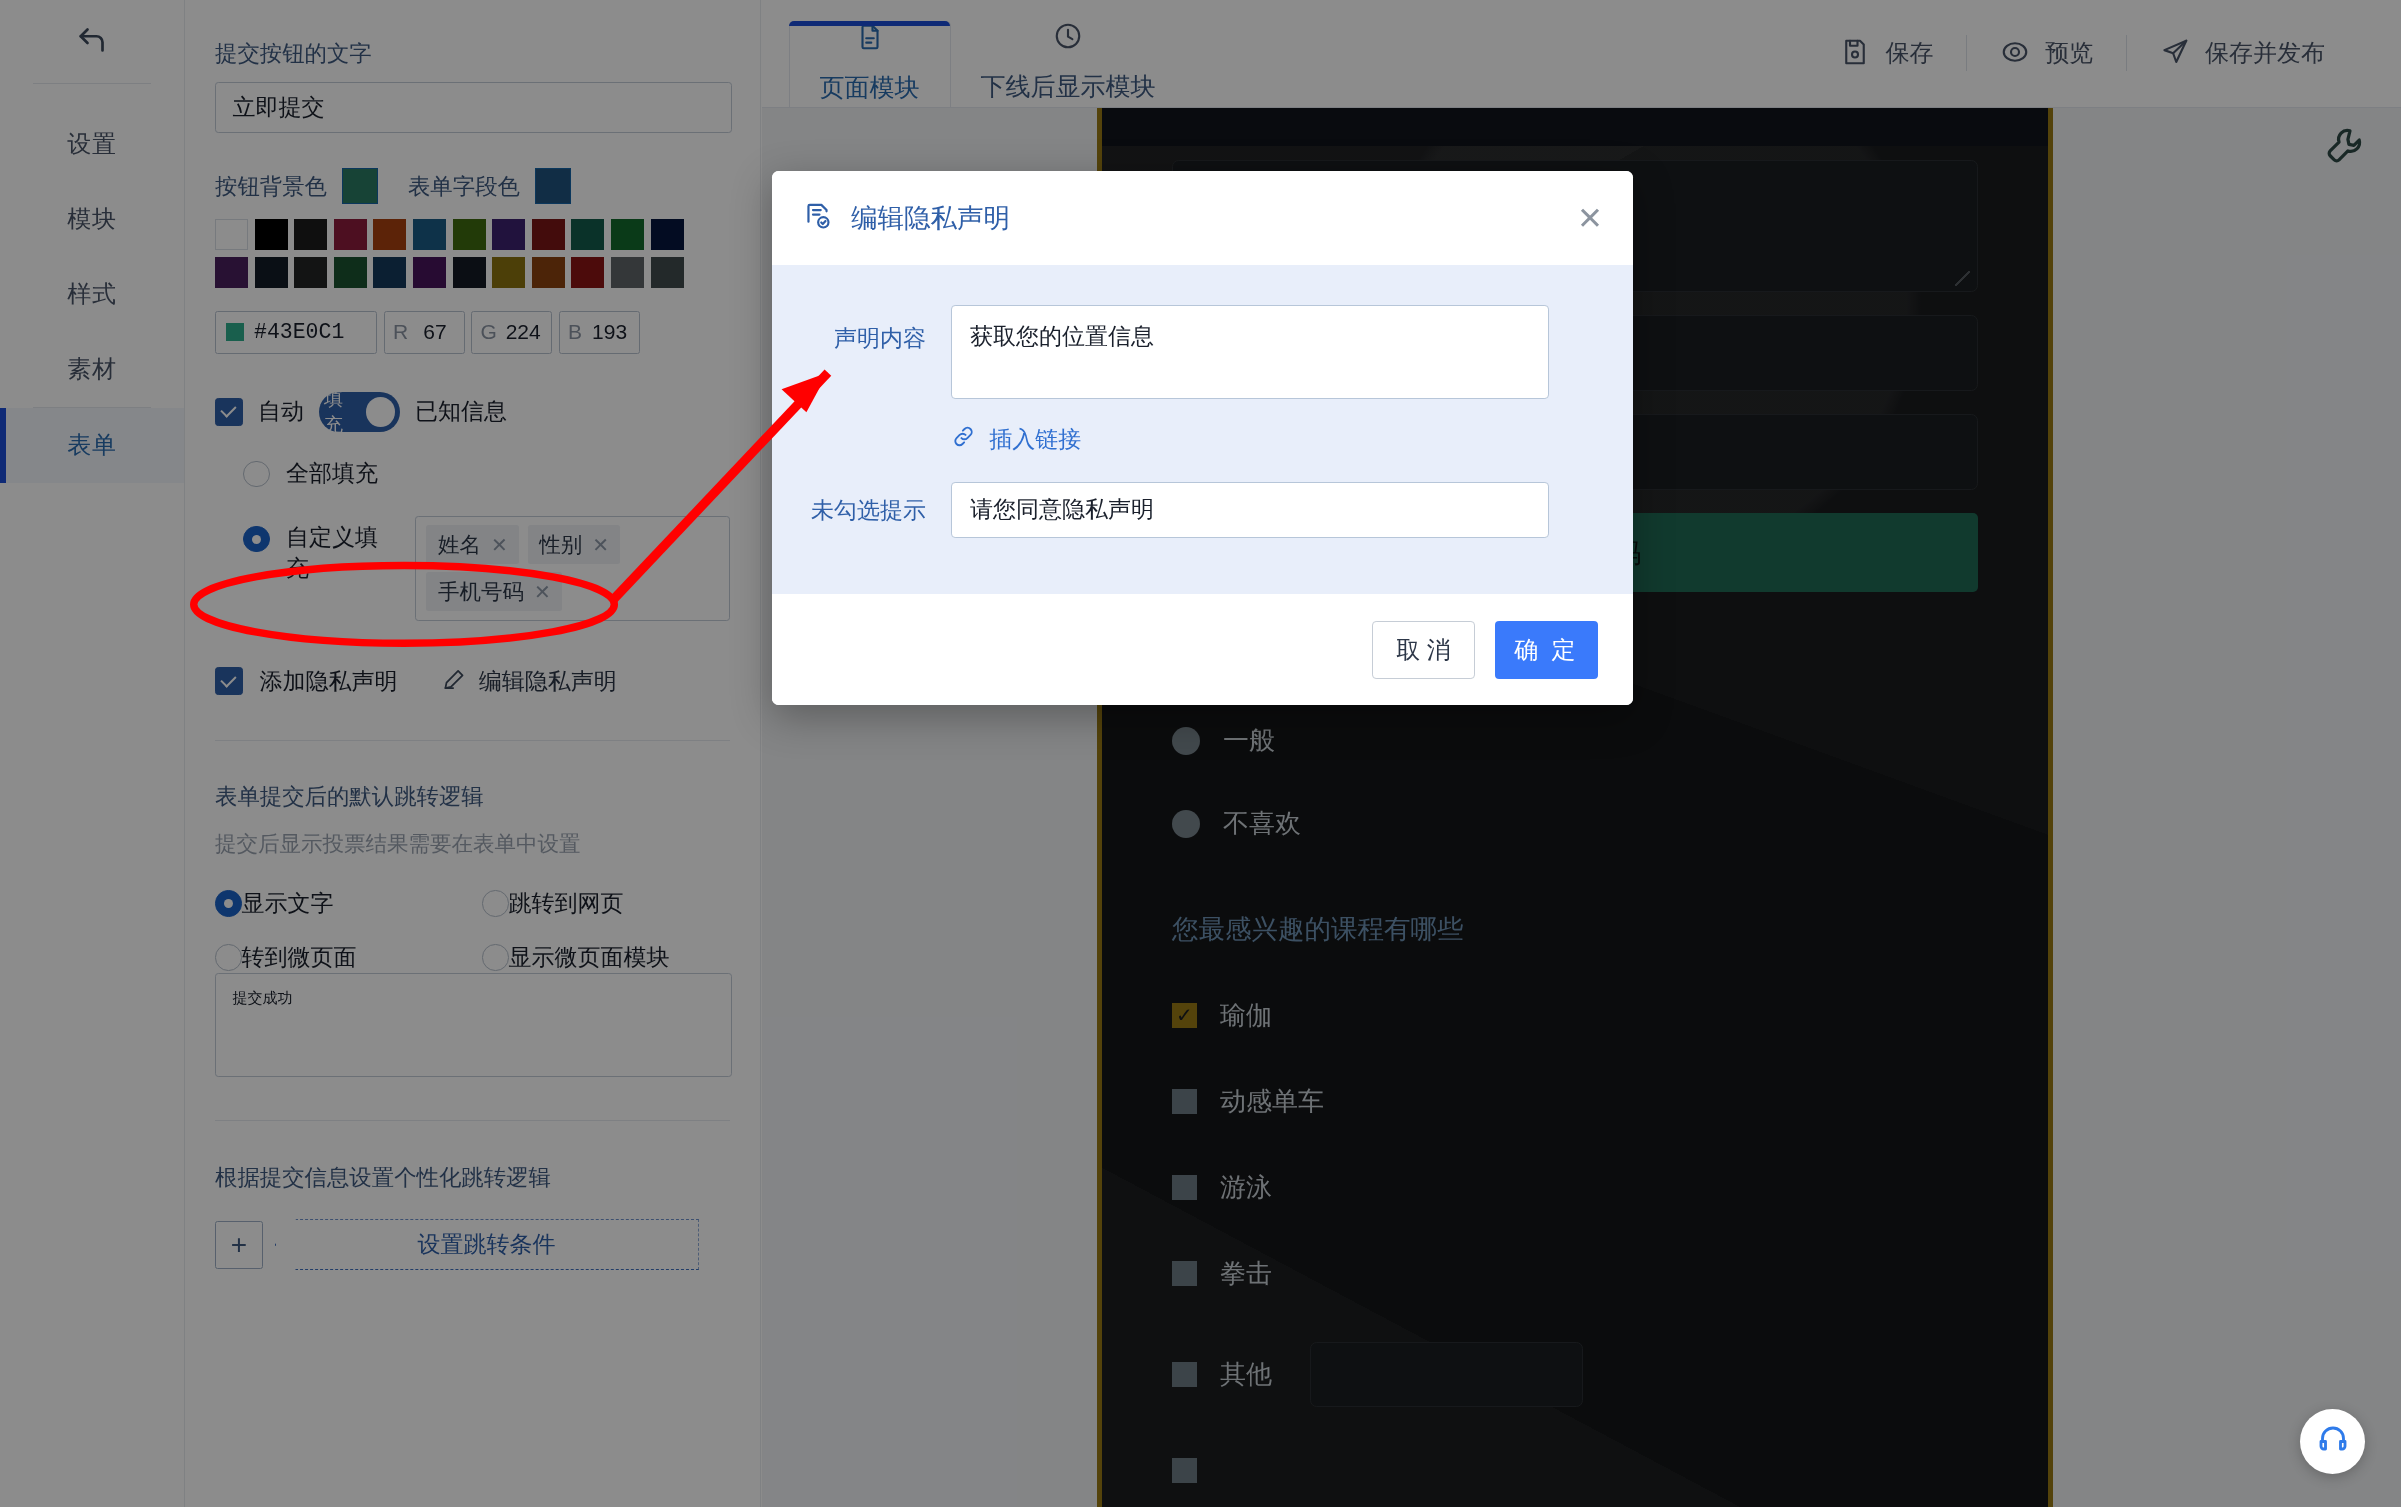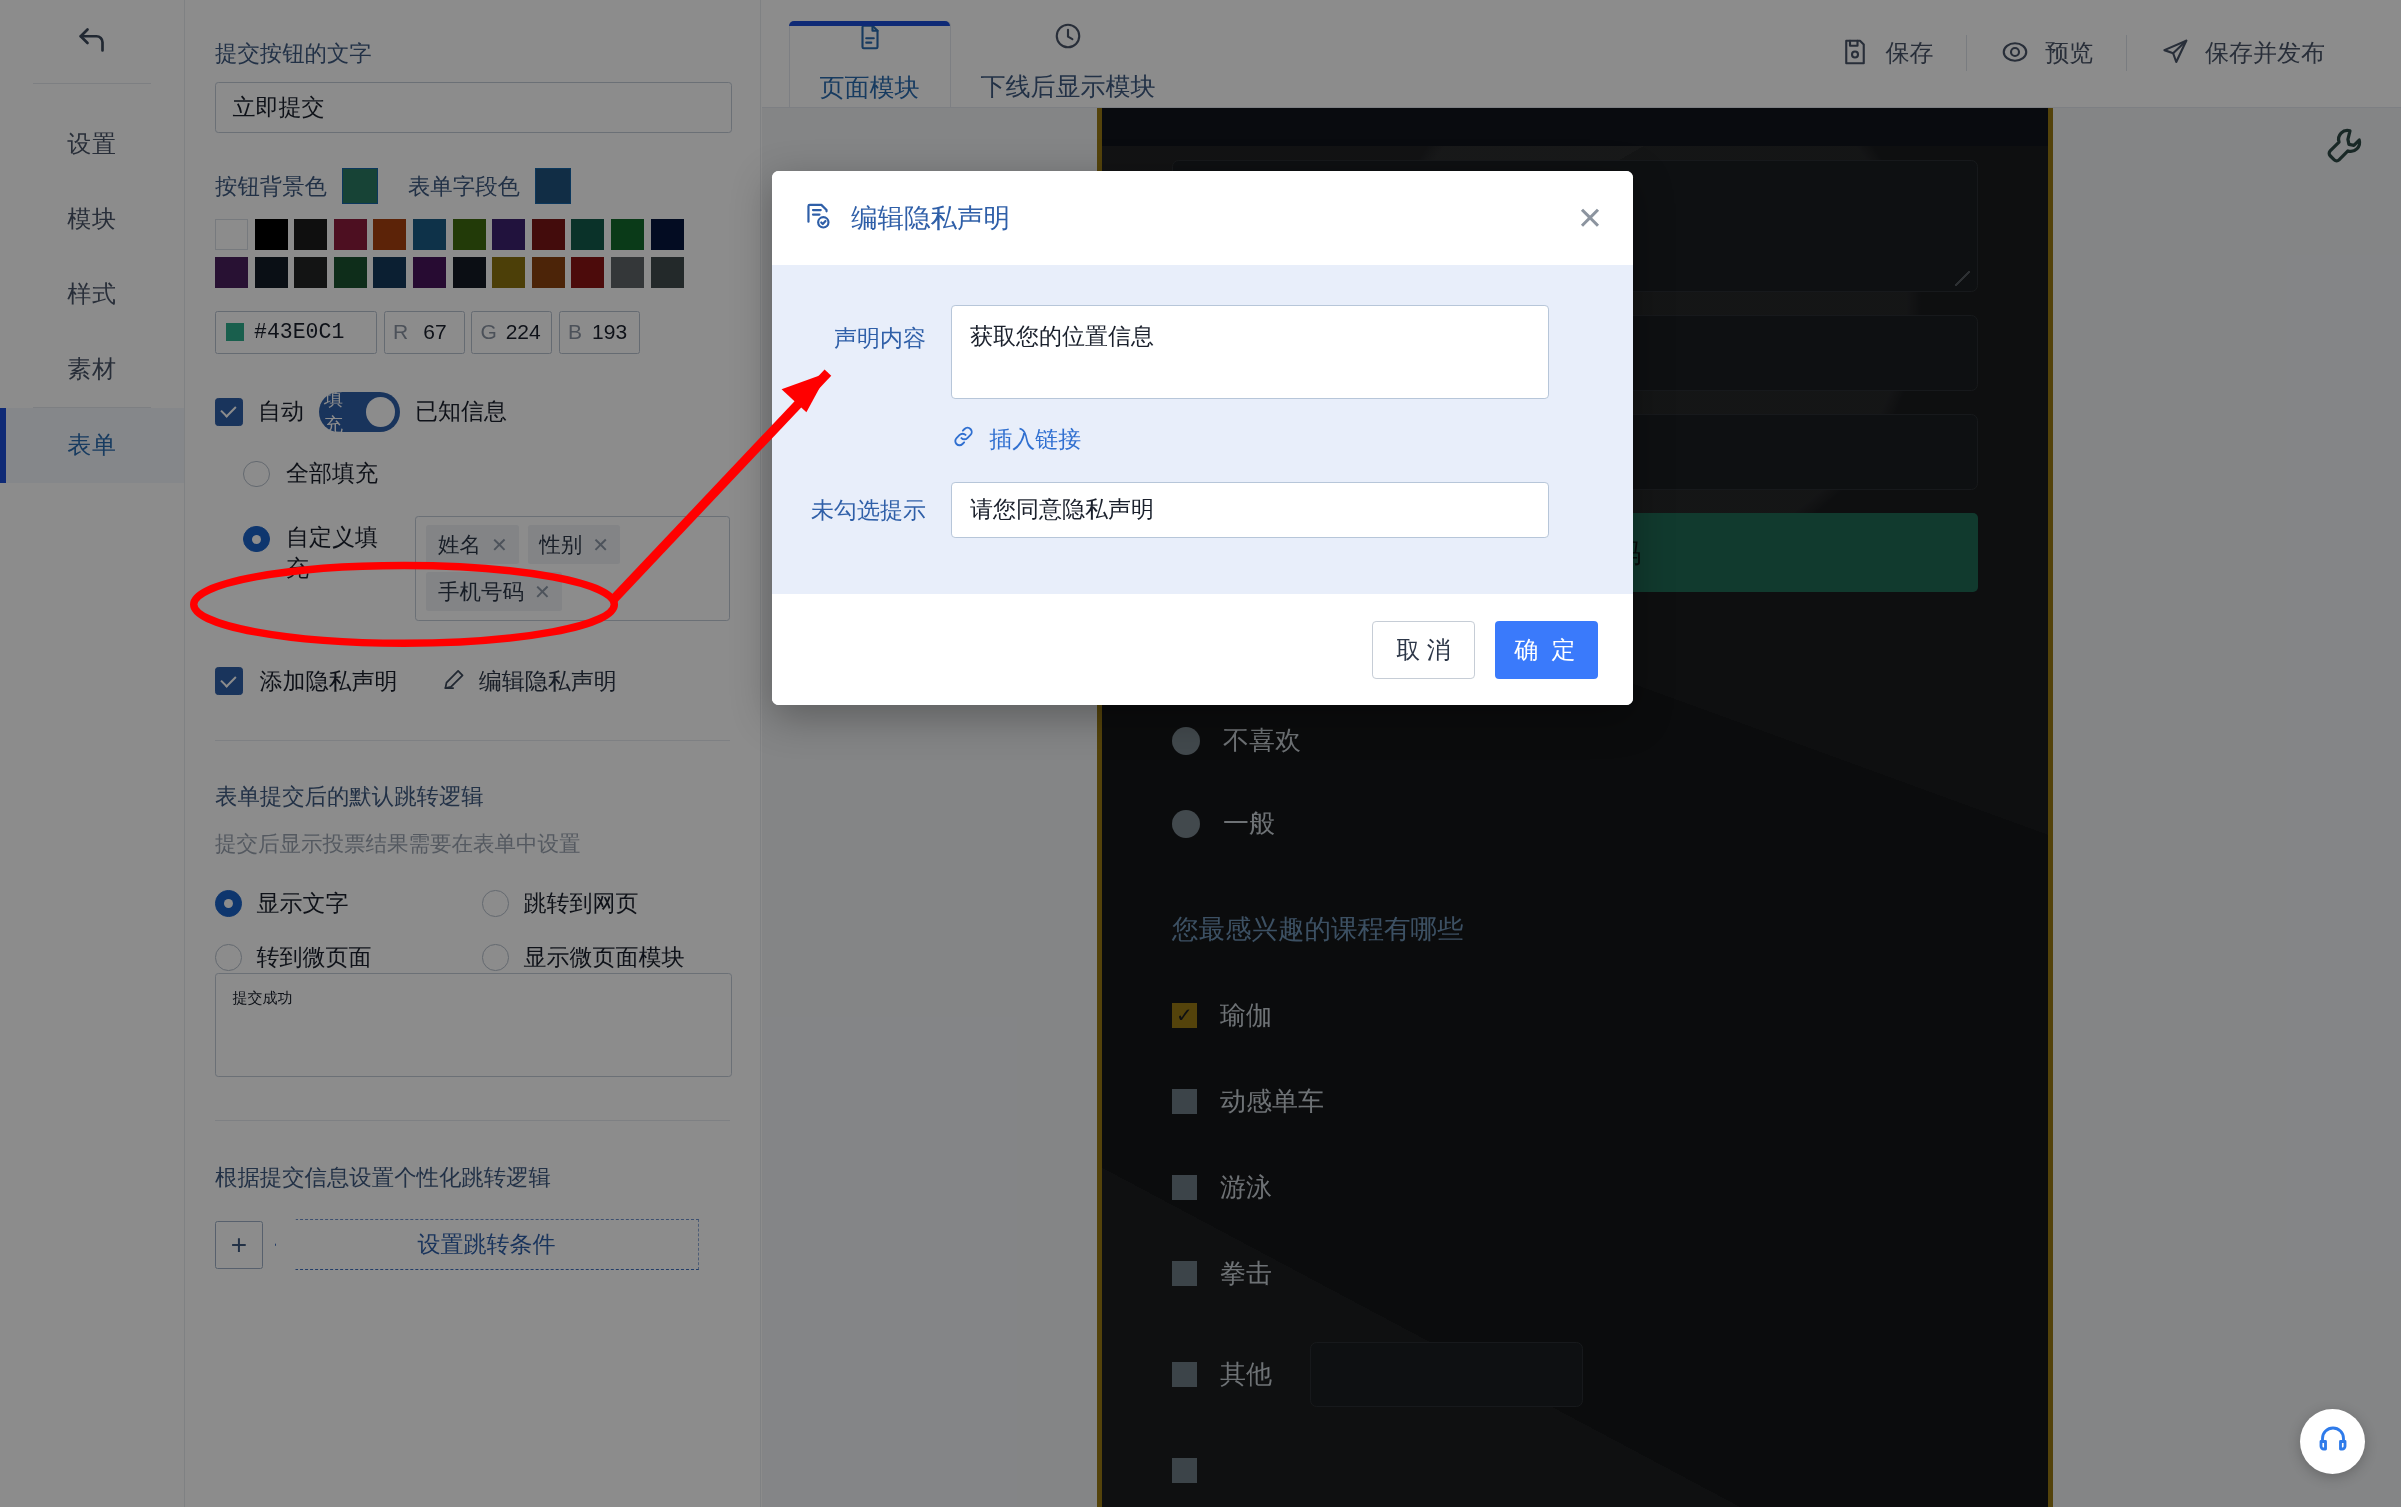--- a/index.html
+++ b/index.html
@@ -126,21 +126,21 @@
   .priv-row .edit .t2 { font-size: 23px; color: #2d3748; }
 
   .hr { height: 0.8px; background: #e6e9ee; margin: 43px 0 0 0; }
 
   .sec-title { font-size: 22.4px; color: #3f5a80; margin-top: 41px; }
   .sec-sub { font-size: 21.5px; color: #9aa3b0; margin-top: 16.6px; }
 
   .radio-grid {
     display: grid; grid-template-columns: 267px 267px; row-gap: 23px; margin-top: 30px;
   }
-  .radio-grid .cell { display: flex; align-items: center; gap: 15px; }
+  .radio-grid .cell { display: flex; align-items: center; gap: 0; }
   .radio-grid .cell .t { font-size: 23px; color: #1a202c; }
 
   .textarea {
     width: 517px; height: 104px; border: 0.8px solid #c3ccd8; border-radius: 3.3px;
     padding: 15px 16.6px; font-size: 15px; color: #1a202c; background: #fff;
   }
 
   .addrow { display: flex; align-items: center; margin-top: 26.5px; }
   .plusbtn {
     width: 48px; height: 48px; border: 0.8px solid #9fb0c6; border-radius: 2.5px;
@@ -502,25 +502,25 @@
         <div class="ph-green">
           <span>发送验证码</span>
         </div>
 
         <div class="ph-radio">
           <span class="dot sel"></span>
           <span class="t">喜欢</span>
         </div>
         <div class="ph-radio">
           <span class="dot"></span>
-          <span class="t">不喜欢</span>
+          <span class="t">一般</span>
         </div>
         <div class="ph-radio">
           <span class="dot"></span>
-          <span class="t">一般</span>
+          <span class="t">不喜欢</span>
         </div>
 
         <div class="ph-qtitle">您最感兴趣的课程有哪些</div>
 
         <div class="ph-check">
           <span class="box sel"></span>
           <span class="t">瑜伽</span>
         </div>
         <div class="ph-check">
           <span class="box"></span>

